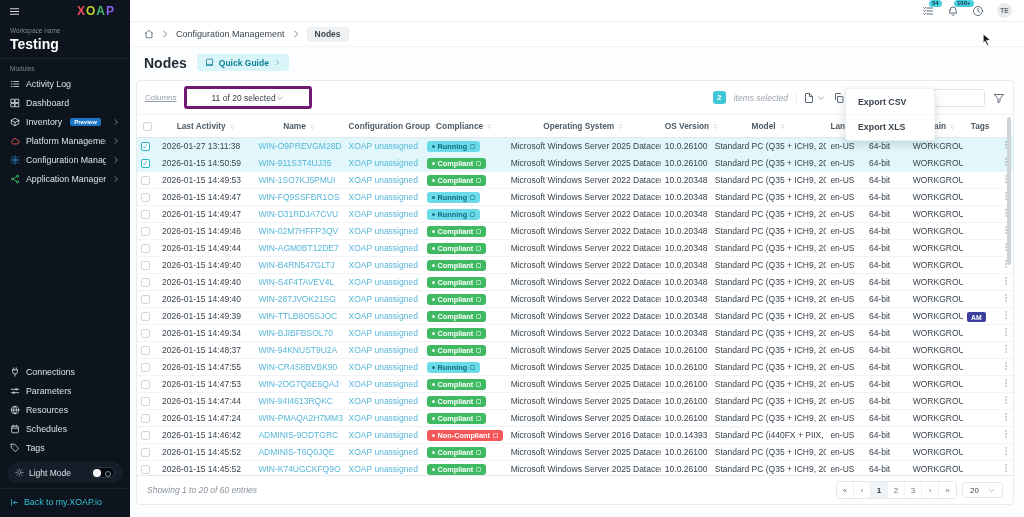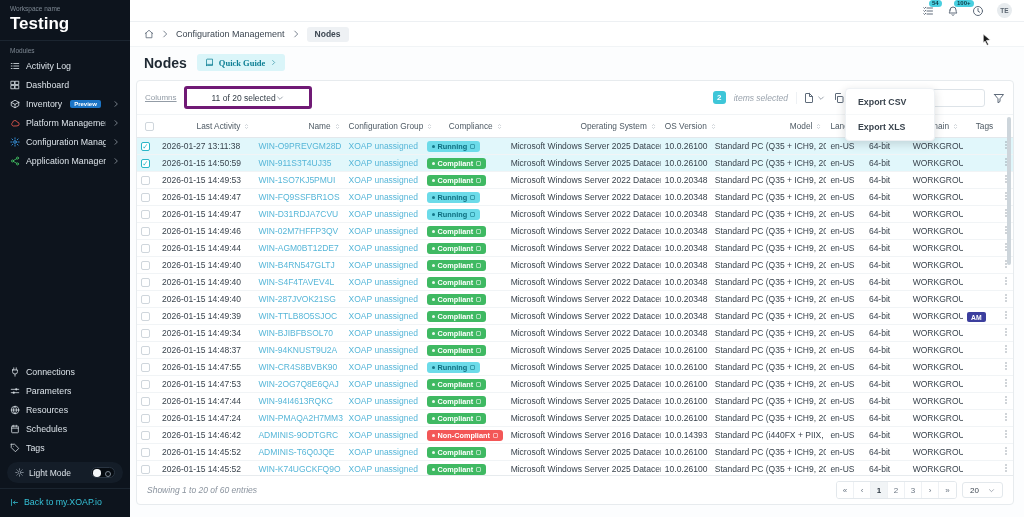--- a/index.html
+++ b/index.html
@@ -12,21 +12,21 @@
   .app { display:flex; width:100%; height:100%; }
 
   
   .sidebar { width:130px; min-width:130px; background:#0d141d; color:#dbe2e8;
     display:flex; flex-direction:column; font-size:9px; }
   .sb-head { height:22px; display:flex; align-items:center; padding:0 9px; }
   .sb-head .ico { width:11px; height:11px; color:#e7ecf0; }
   .logo { margin-left:auto; margin-right:6px; font-weight:bold; font-size:12px; letter-spacing:1px; }
   .workspace { padding:5px 10px 6px; border-bottom:1px solid #1b2530; }
   .ws-label { font-size:6.5px; color:#7e8893; }
-  .ws-name { font-size:17px; font-weight:bold; color:#fff; margin-top:2px; }
+  .ws-name { font-size:14px; font-weight:bold; color:#fff; margin-top:2px; }
   .modules-label { padding:6px 10px 2px; font-size:6.5px; color:#7e8893; }
   .sb-item { display:flex; align-items:center; gap:6px; padding:4.5px 10px; cursor:default; }
   .sb-item .ico { width:10px; height:10px; color:#cfd6dc; flex:none; }
   .sb-label { font-size:8.8px; color:#dbe2e8; white-space:nowrap; overflow:hidden; }
   .sb-item .chev { width:8px; height:8px; margin-left:auto; color:#aab3bc; }
   .preview-badge { background:#1b74c5; color:#fff; font-size:6px; font-weight:bold;
     padding:1px 4px; border-radius:2px; margin-left:2px; }
   .sb-tools { margin-top:auto; padding-bottom:2px; }
   .light-mode { margin:5px 7px; background:#141d28; border-radius:12px;
     display:flex; align-items:center; gap:5px; padding:5px 8px; }
@@ -55,21 +55,21 @@
 
   .crumbrow { height:25px; background:#fff; border-bottom:1px solid #f1f4f6;
     display:flex; align-items:center; gap:6px; padding:0 14px; font-size:9px; color:#3d4752; }
   .crumbrow .ico { width:10px; height:10px; color:#5f6b7a; }
   .crumb-sep { width:7px; height:7px; color:#aab3bc; }
   .crumb-chip { background:#eef1f4; padding:2.5px 8px; border-radius:3px; font-weight:bold; font-size:8.5px; }
 
   .titlerow { display:flex; align-items:center; gap:10px; padding:7px 14px 7px; }
   .page-title { font-size:14px; font-weight:bold; color:#1f2933; }
   .quick-guide { background:#daf5f9; color:#0d7f94; font-size:8.5px; font-weight:bold;
-    padding:3.5px 8px; border-radius:3px; display:flex; gap:5px; align-items:center;font-family:Liberation Serif, serif; }
+    padding:3.5px 8px; border-radius:3px; display:flex; gap:5px; align-items:center; }
   .quick-guide .ico { width:9px; height:9px; }
 
   .card { margin:2px 10px 12px 6px; background:#fff; border:1px solid #e7ebee; border-radius:4px;
     flex:1; display:flex; flex-direction:column; min-height:0; }
   .card-toolbar { display:flex; align-items:center; gap:7px; padding:5px 8px; }
   .cols-label { font-size:8px; color:#939ca6;text-decoration:underline; }
   .cols-select { border:3px solid #701a75; border-radius:3px; padding:3.5px 8px; font-size:8.5px;
     color:#2f3943; display:flex; align-items:center; justify-content:center; min-width:128px; }
   .cols-select .ico { width:8px; height:8px; color:#6b7683; }
   .tb-right { margin-left:auto; display:flex; align-items:center; gap:8px; }
@@ -83,21 +83,21 @@
   .trash { color:#ef5350; }
   .searchbox { display:flex; align-items:center; gap:5px; border:1px solid #dde3e8; border-radius:3px;
     padding:3px 7px; width:112px; }
   .searchbox .ico { width:9px; height:9px; color:#8a939e; flex:none; }
   .searchbox input { border:none; outline:none; width:100%; font-size:8.5px;
     font-family:"Liberation Sans",sans-serif; color:#39434d; }
   .searchbox input::placeholder { color:#a2abb4; }
 
   .table-wrap { flex:1; min-height:0; overflow:hidden; position:relative; }
   table { width:100%; border-collapse:collapse; table-layout:fixed; }
-  thead th { text-align:right; font-weight:normal; font-size:8.3px; color:#4e5a64;
+  thead th { text-align:center; font-weight:bold; font-size:8.3px; color:#4e5a64;
     padding:6px 4px; border-top:1px solid #f1f4f6; border-bottom:1px solid #e3e8ec;
     white-space:nowrap; overflow:visible; }
   thead th .thwrap { display:inline-flex; align-items:center; gap:3px; }
   .sort-ico { width:7px; height:7px; color:#aab3bc; flex:none; }
   tbody td { padding:2px 4px; border-bottom:1px solid #f1f4f6; font-size:8.5px; color:#39434d;
     white-space:nowrap; overflow:hidden; height:17px; }
   tr.selected td { background:#e1f7fb; }
   .link { color:#56b6d8; text-decoration:none; }
   .cb { width:9px; height:9px; border:1px solid #cfd6dc; border-radius:2px; background:#fff;
     display:inline-block; vertical-align:middle; font-size:7.5px; line-height:8px; text-align:center; }
@@ -137,20 +137,28 @@
 
   .cursor { position:absolute; left:980px; top:32px; width:13px; height:15px; z-index:100; pointer-events:none; }
   .ico svg, svg.icon-svg { display:block; width:100%; height:100%; }
 </style>
 </head>
 <body>
 
 <div class="app">
 
   <aside class="sidebar">
+    <div class="sb-head">
+      <span class="ico">
+          <svg class="icon-svg" viewBox="0 0 24 24" fill="none" stroke="currentColor" stroke-width="2" stroke-linecap="round" stroke-linejoin="round">
+            <path d="M3 6h18M3 12h18M3 18h18"></path>
+          </svg>
+        </span>
+      <span class="logo"><span style="color: rgb(243, 74, 94);">X</span><span style="color: rgb(192, 207, 46);">O</span><span style="color: rgb(63, 191, 110);">A</span><span style="color: rgb(138, 99, 232);">P</span></span>
+    </div>
     <div class="workspace">
       <div class="ws-label">Workspace name</div>
       <div class="ws-name">Testing</div>
     </div>
     <div class="modules-label">Modules</div>
     <nav>
         <div class="sb-item">
           <span class="ico" style="color: rgb(217, 224, 230);">
             <svg class="icon-svg" viewBox="0 0 24 24" fill="none" stroke="currentColor" stroke-width="2" stroke-linecap="round" stroke-linejoin="round">
               <path d="M3 6h2M3 12h2M3 18h2M9 6h12M9 12h12M9 18h12"></path>

